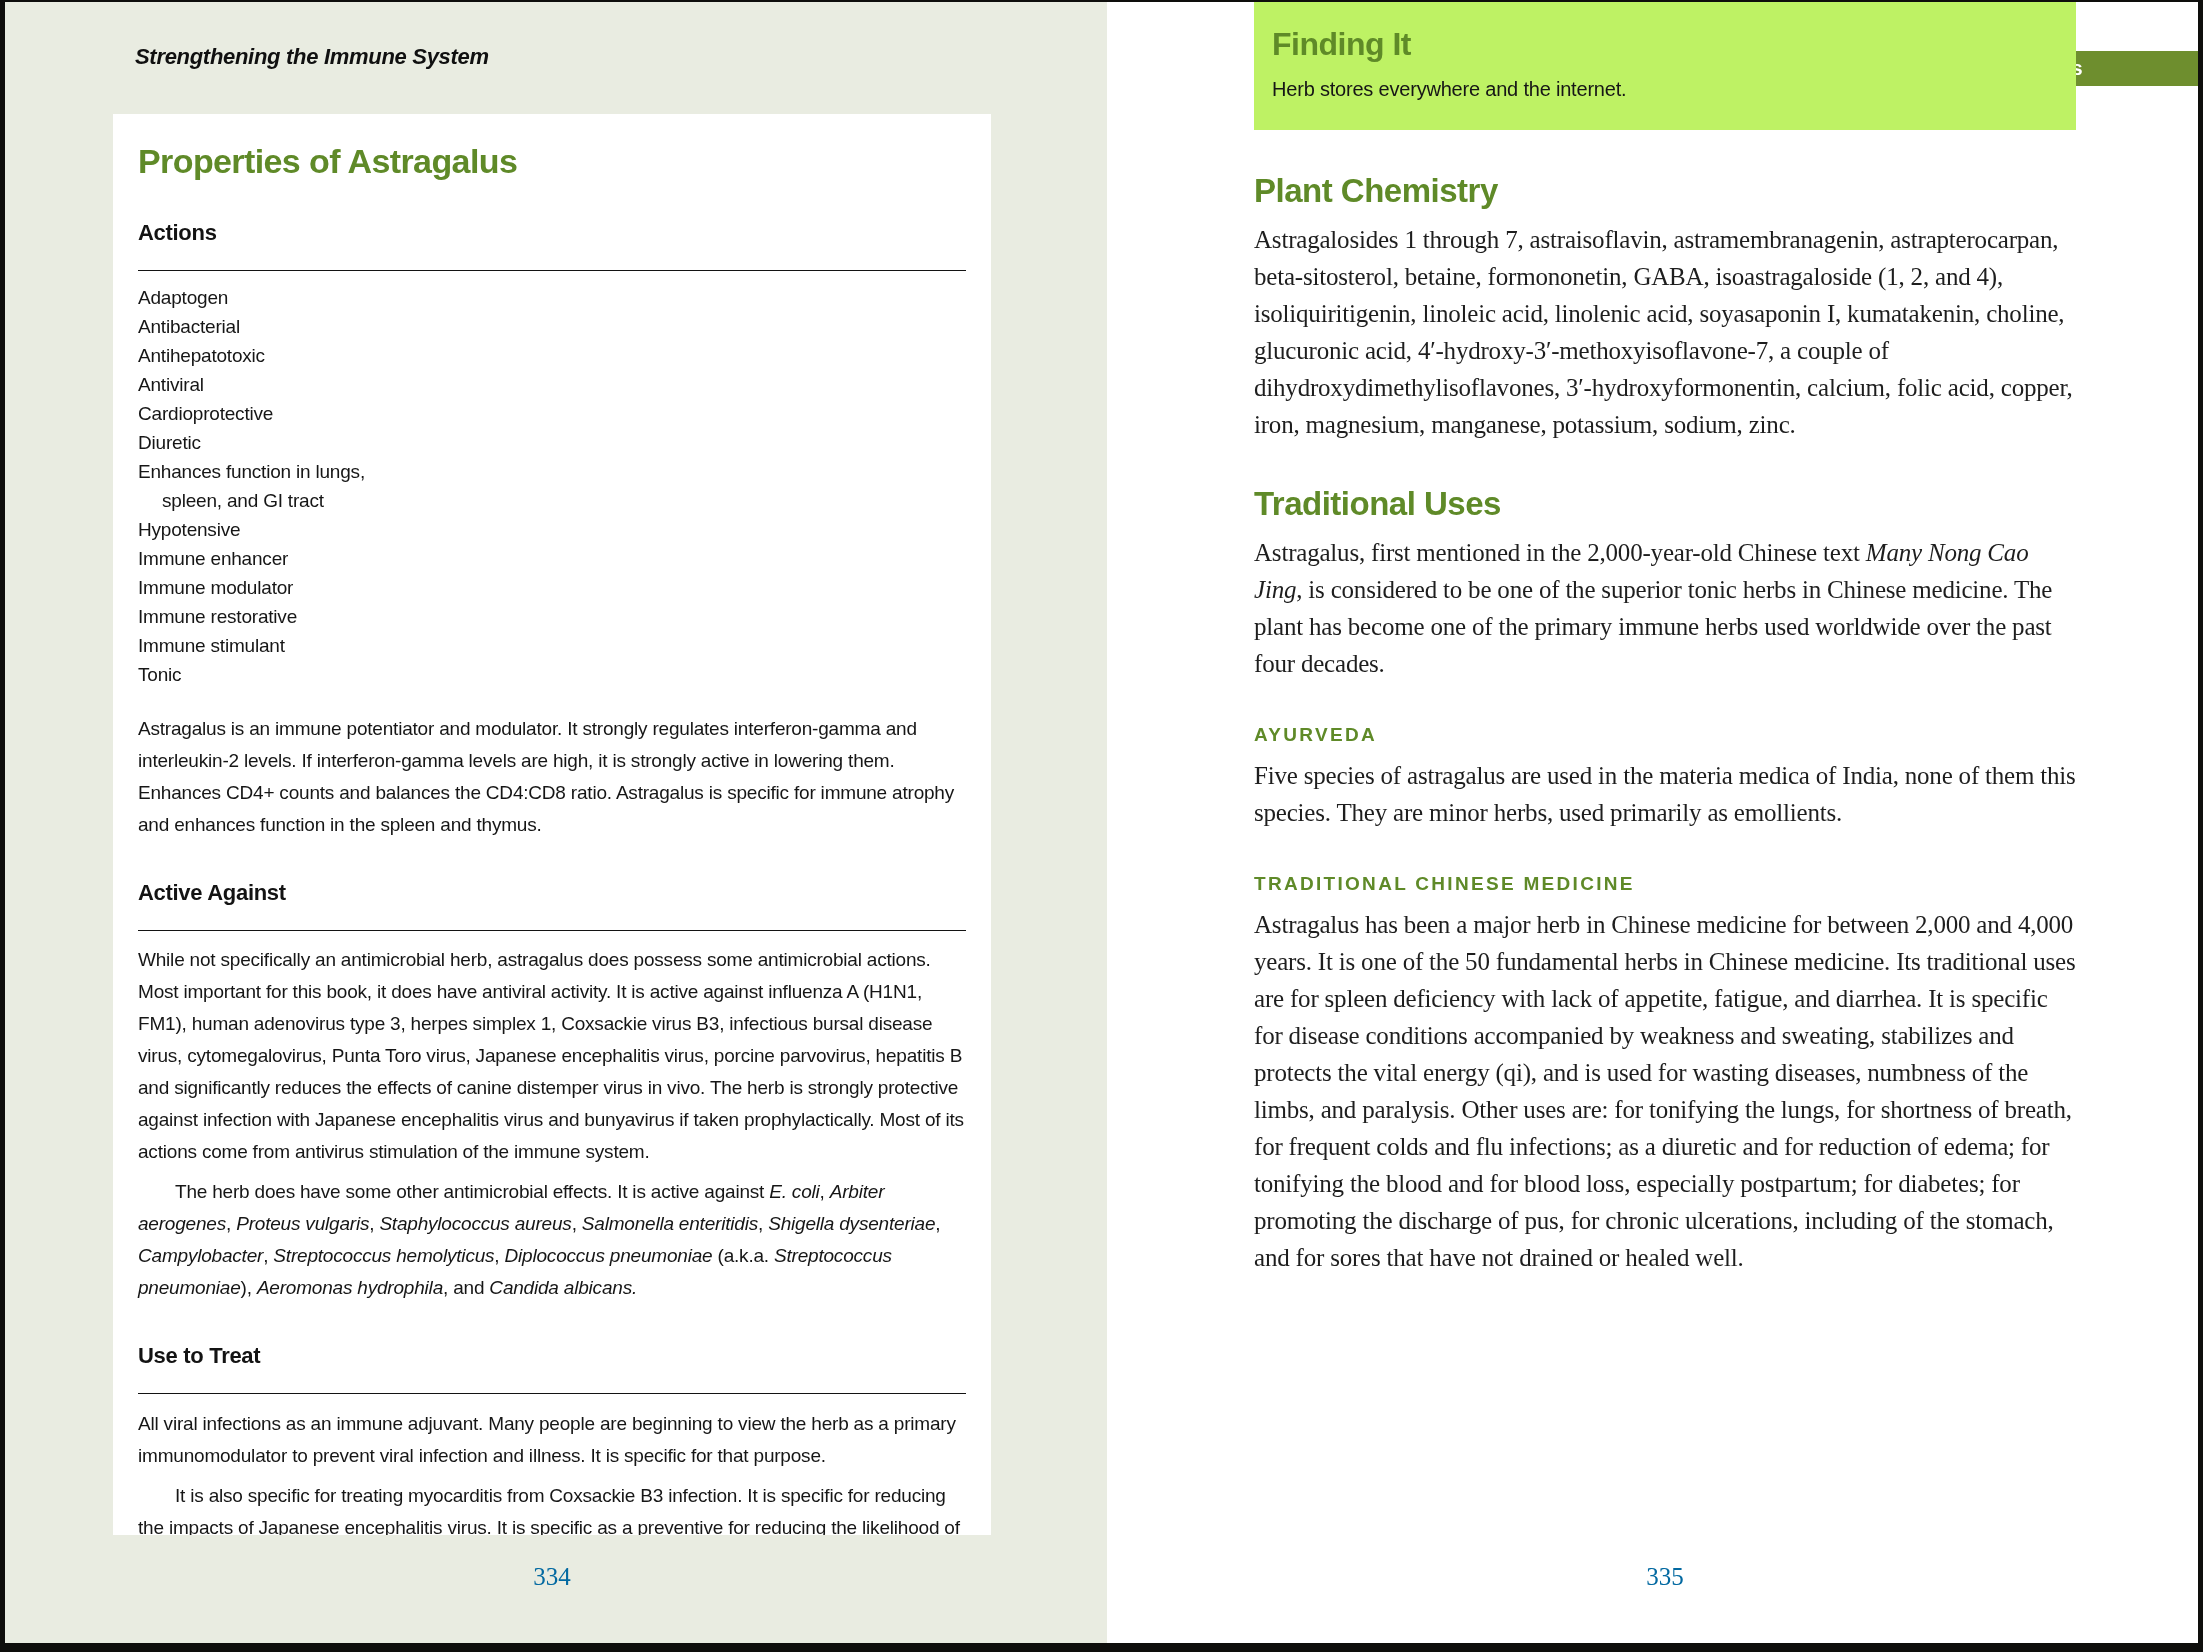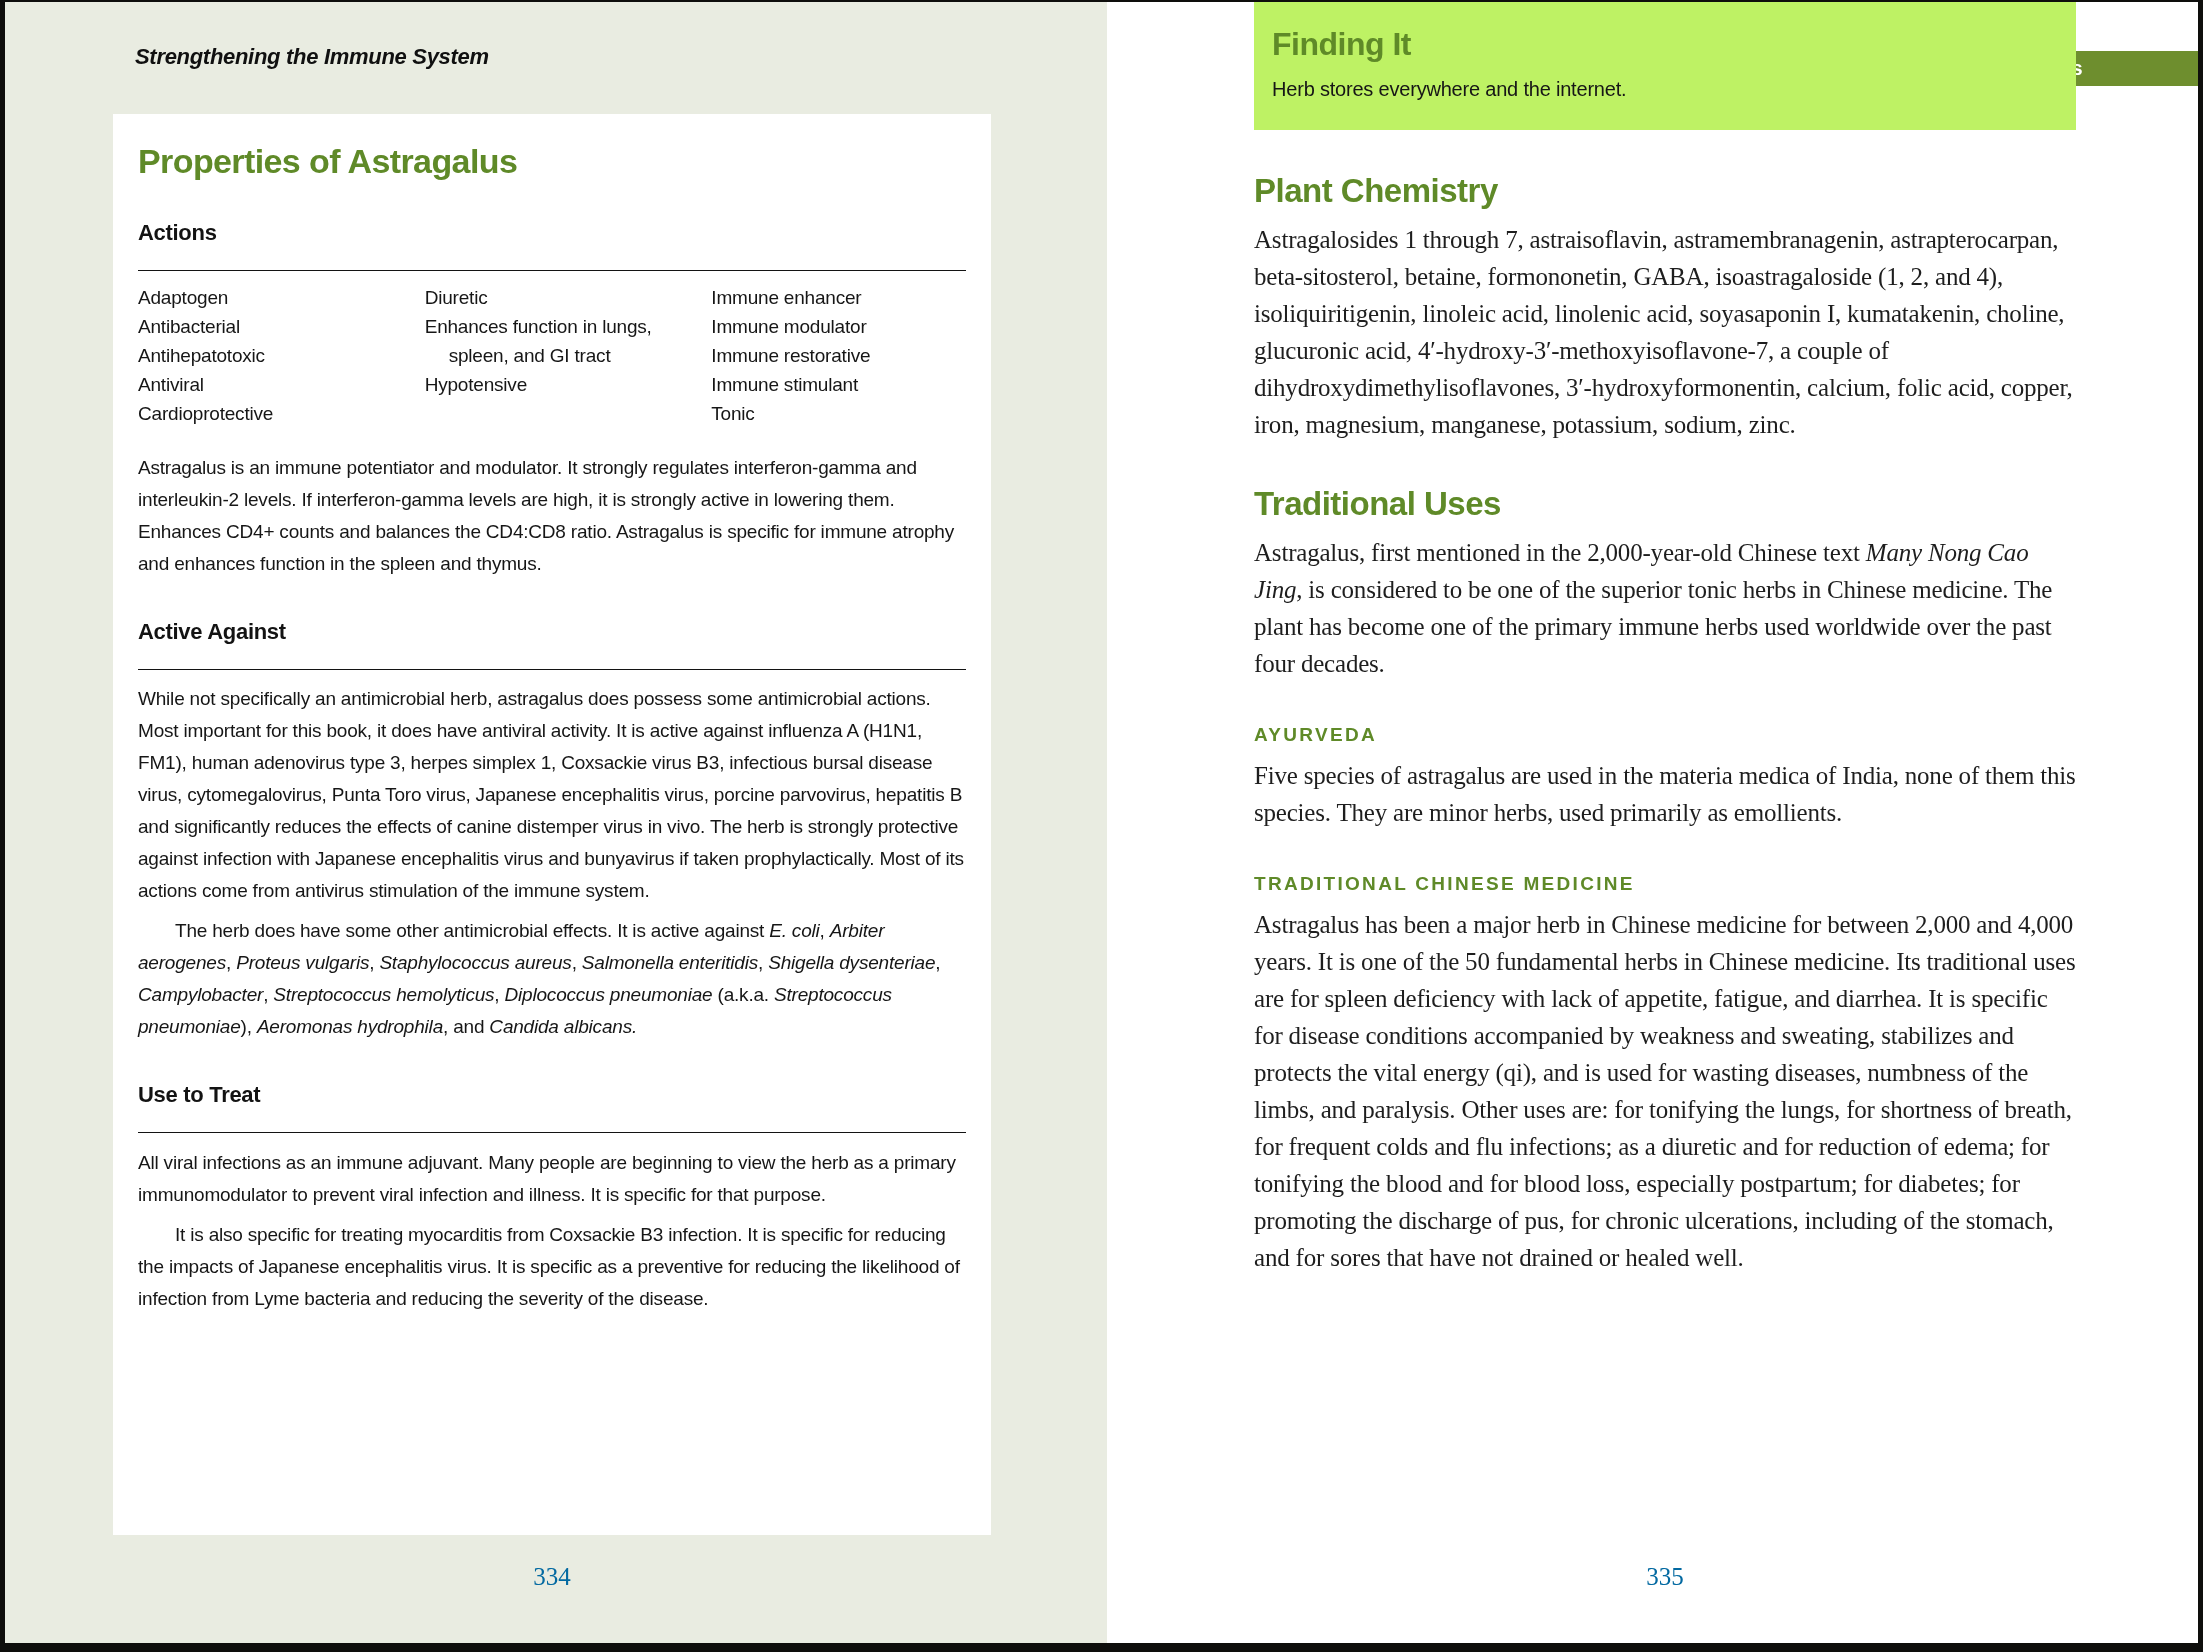--- a/index.html
+++ b/index.html
@@ -12,21 +12,21 @@
   }
   
   .page-left{position:absolute;left:0;top:0;width:1102px;height:100%;background:#e9ece1;}
   .running-head{position:absolute;left:130px;top:42px;font-size:22px;font-weight:bold;font-style:italic;color:#101010;letter-spacing:-0.3px;}
   .panel{
     position:absolute;left:108px;top:112px;width:878px;height:1421px;
     background:#ffffff;padding:0 25px;box-sizing:border-box;overflow:hidden;
   }
   .panel-title{margin:27.5px 0 0;font-size:34px;font-weight:bold;color:#5f8a28;letter-spacing:-0.6px;}
   .rule-head{margin:39px 0 0;padding-bottom:24px;border-bottom:1.8px solid #131313;font-size:22px;font-weight:bold;color:#131313;letter-spacing:-0.3px;}
-  .actions-cols{display:flex;margin-top:12px;}
+  .actions-cols{display:flex;margin-top:12px;flex-direction:column;}
   .acol{width:287px;font-size:19px;line-height:29px;color:#161616;letter-spacing:-0.2px;}
   .acol:last-child{width:255px;}
   .acol > div{padding-left:24px;text-indent:-24px;}
   .body{margin:24px 0 0;font-size:19px;line-height:32px;color:#161616;letter-spacing:-0.2px;}
   .rule-head + .body{margin-top:13.8px;}
   .body + .body{margin-top:8px;}
   .indent{text-indent:37px;}
   .it{font-style:italic;}
   .pagenum{position:absolute;top:1561px;font-family:Liberation Serif, serif;font-size:25px;color:#0369a1;text-align:center;}
   .pagenum-left{left:108px;width:878px;}

